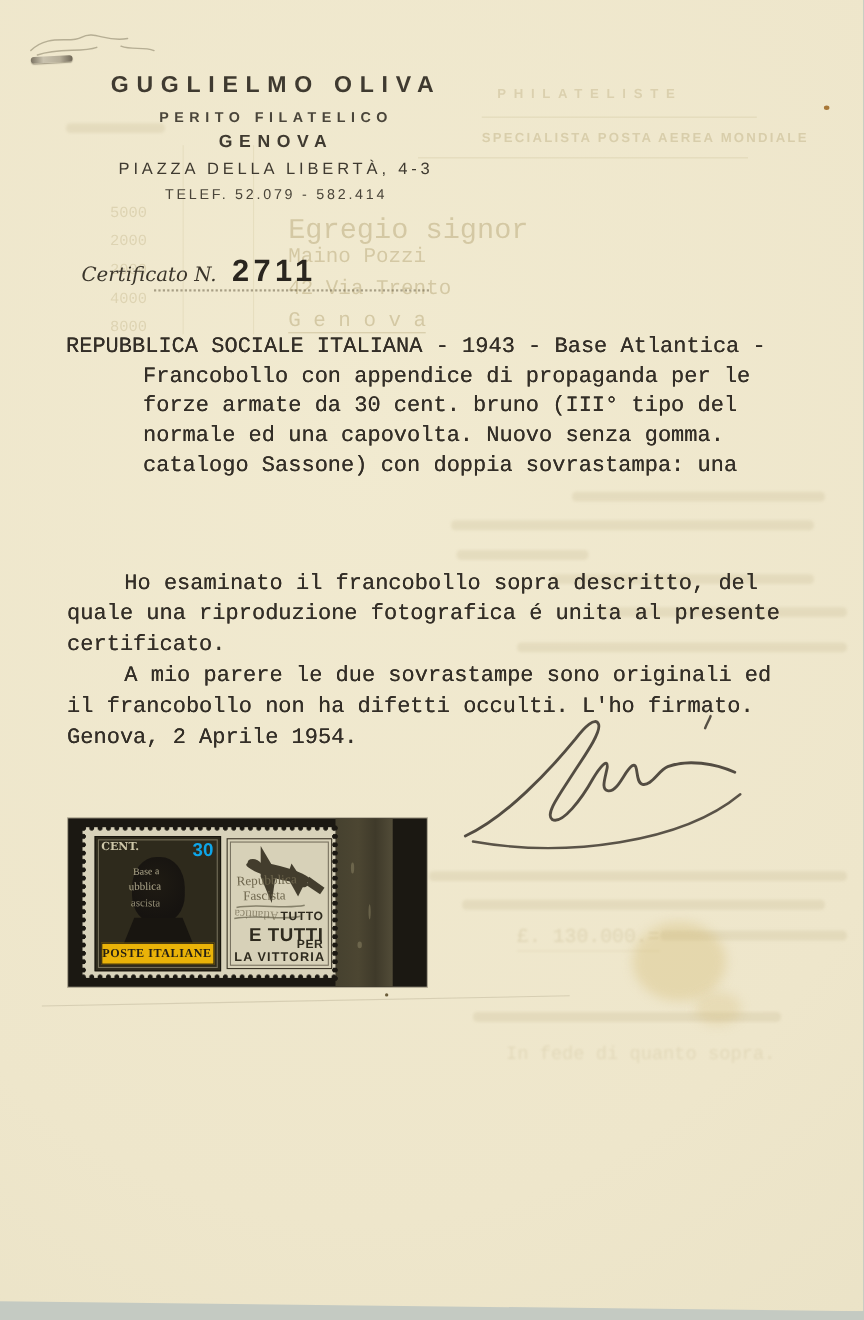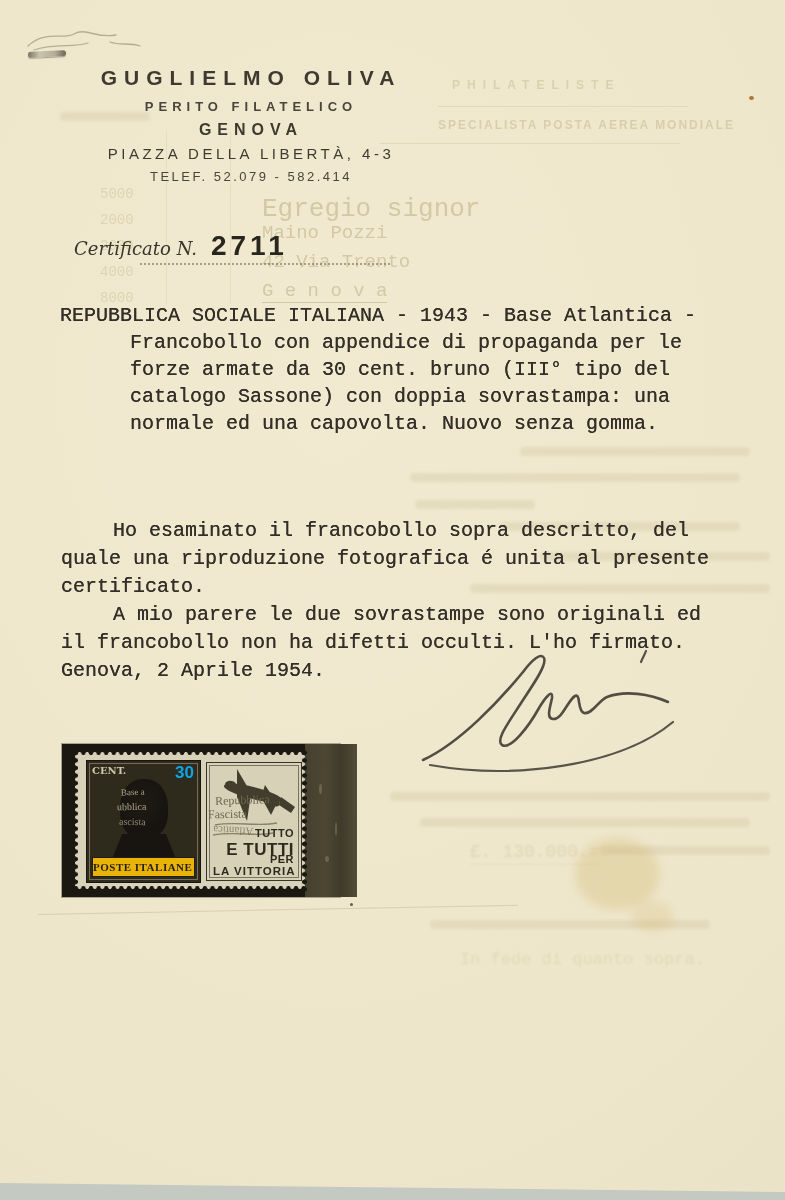--- a/index.html
+++ b/index.html
@@ -42,21 +42,21 @@
       color:#332e27;text-shadow:0 0 .5px #332e27;white-space:nowrap;}
   .desc{left:60px;top:302px;}
   .desc .cont{margin-left:70px;}
   .para1{left:61px;top:517px;line-height:28px;}
   .para2{left:61px;top:601px;line-height:28px;}
   .firstline{text-indent:52px;}
   .dateline{left:61px;top:657px;}
   
   .signature{position:absolute;left:405px;top:638px;width:310px;height:140px;}
   
-  .photo{position:absolute;left:62px;top:744px;width:278px;height:153px;background:#1b1812;box-shadow:0 0 0 1px rgba(40,35,22,.35);}
+  .photo{position:absolute;left:62px;top:744px;width:278px;height:153px;background:#1b1812;box-shadow:0 0 0 1px rgba(40,35,22,.35);padding-left:48px;}
   .stampbase{position:absolute;left:13px;top:8px;width:230px;height:137px;background:#d8d2ba;}
   .darkstrip{position:absolute;left:243px;top:0;width:52px;height:153px;
      background:linear-gradient(90deg,#46412f 0%,#4c4632 40%,#3f3a2a 70%,#524c38 100%);}
   .darkstrip .fleck{position:absolute;background:#8d8565;opacity:.5;border-radius:50%;}
   .perf{position:absolute;background-image:radial-gradient(circle,#1b1812 2.3px,rgba(0,0,0,0) 2.6px);}
   .perf.h{left:-3px;width:236px;height:7px;background-size:7.6px 7px;}
   .perf.v{top:-3px;height:143px;width:7px;background-size:7px 7.6px;}
   .panel-portrait{position:absolute;left:11px;top:8px;width:113px;height:121px;
      background:#2e2a1c;border:1px solid #18150e;}
   .panel-portrait .innerline{position:absolute;left:2px;top:2px;right:2px;bottom:2px;border:1px solid rgba(205,196,165,.45);}
@@ -141,22 +141,22 @@
 
     <div class="cert-row">
       <span class="cert-label">Certificato N.</span><span class="cert-number">2711</span>
       <div class="cert-dots"></div>
     </div>
 
     <div class="tw desc">
       <div>REPUBBLICA SOCIALE ITALIANA - 1943 - Base Atlantica -</div>
       <div class="cont">Francobollo con appendice di propaganda per le</div>
       <div class="cont">forze armate da 30 cent. bruno (III° tipo del</div>
+      <div class="cont">normale ed una capovolta. Nuovo senza gomma.</div>
       <div class="cont">catalogo Sassone) con doppia sovrastampa: una</div>
-      <div class="cont">normale ed una capovolta. Nuovo senza gomma.</div>
     </div>
 
     <div class="tw para1">
       <div class="firstline">Ho esaminato il francobollo sopra descritto, del</div>
       <div>quale una riproduzione fotografica é unita al presente</div>
       <div>certificato.</div>
     </div>
     <div class="tw para2">
       <div class="firstline">A mio parere le due sovrastampe sono originali ed</div>
       <div>il francobollo non ha difetti occulti. L'ho firmato.</div>
@@ -206,21 +206,21 @@
               <ellipse cx="24" cy="22" rx="6" ry="4" transform="rotate(14 24 22)"></ellipse>
               <ellipse cx="68" cy="40" rx="5" ry="3.5" transform="rotate(14 68 40)"></ellipse>
               <path d="M74,34 L88,44 L84,50 L72,42 Z"></path>
             </g>
             <g stroke="#44402c" stroke-width="1.4" opacity=".55" fill="none">
               <path d="M8,62 C28,58 52,64 70,60"></path>
               <path d="M6,72 C30,68 50,74 66,70"></path>
             </g>
           </svg>
           <div class="app-txt" style="left:8px;top:30px;font-size:12px;transform:rotate(-2deg);">Repubblica</div>
-          <div class="app-txt" style="left:1px;top:44px;font-size:12px;transform:rotate(-1deg);">Fascista</div>
+          <div class="app-txt" style="left:14px;top:44px;font-size:12px;transform:rotate(-1deg);">Fascista</div>
           <div class="app-txt" style="left:6px;top:62px;font-size:11px;transform:rotate(183deg);opacity:.7;">Atlantica</div>
           <div class="app-bold" style="right:7px;top:64px;font-size:11px;letter-spacing:.5px;">TUTTO</div>
           <div class="app-bold" style="right:7px;top:77px;font-size:17px;letter-spacing:.5px;margin-left:40px;">E TUTTI</div>
           <div class="app-bold" style="right:7px;top:90px;font-size:11px;letter-spacing:.5px;">PER</div>
           <div class="app-bold" style="left:6px;top:102px;font-size:11.5px;letter-spacing:1px;">LA VITTORIA</div>
         </div>
       </div>
     </div>
 
   </div>

